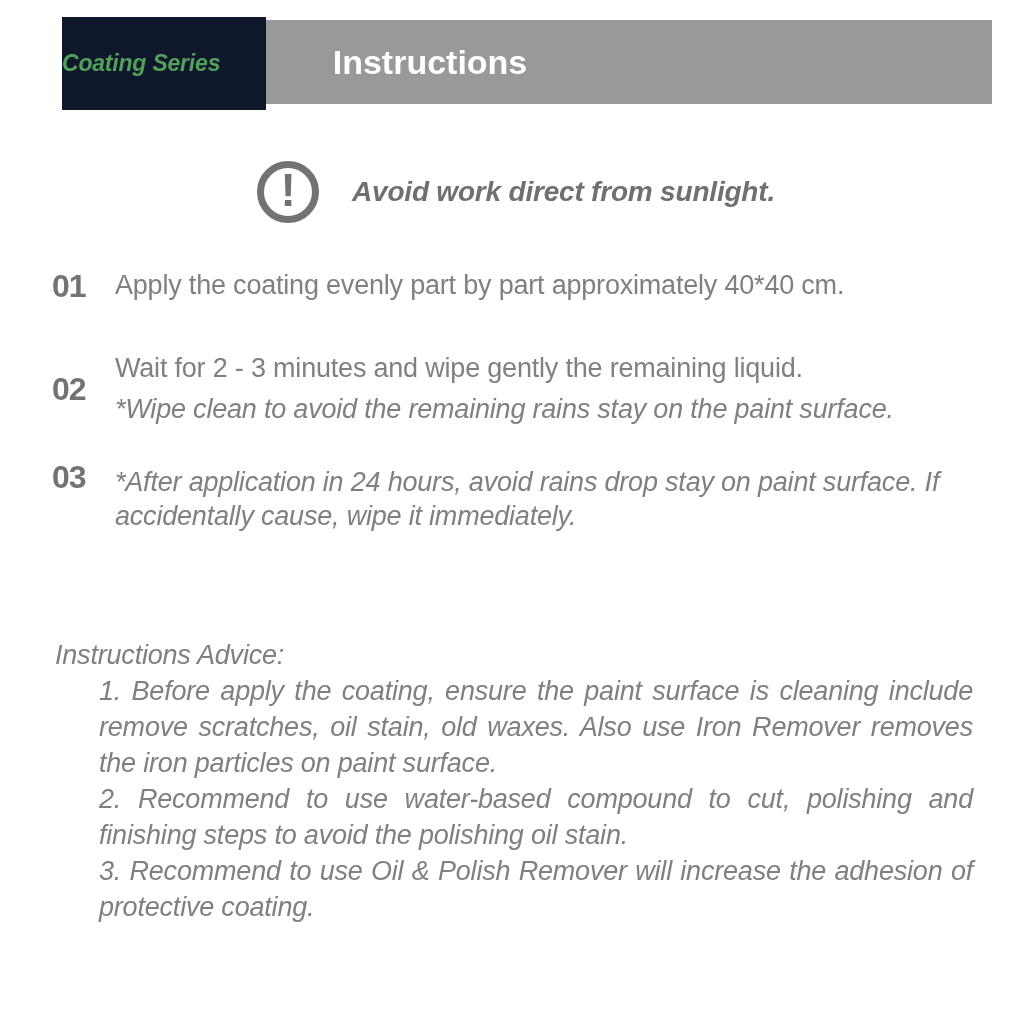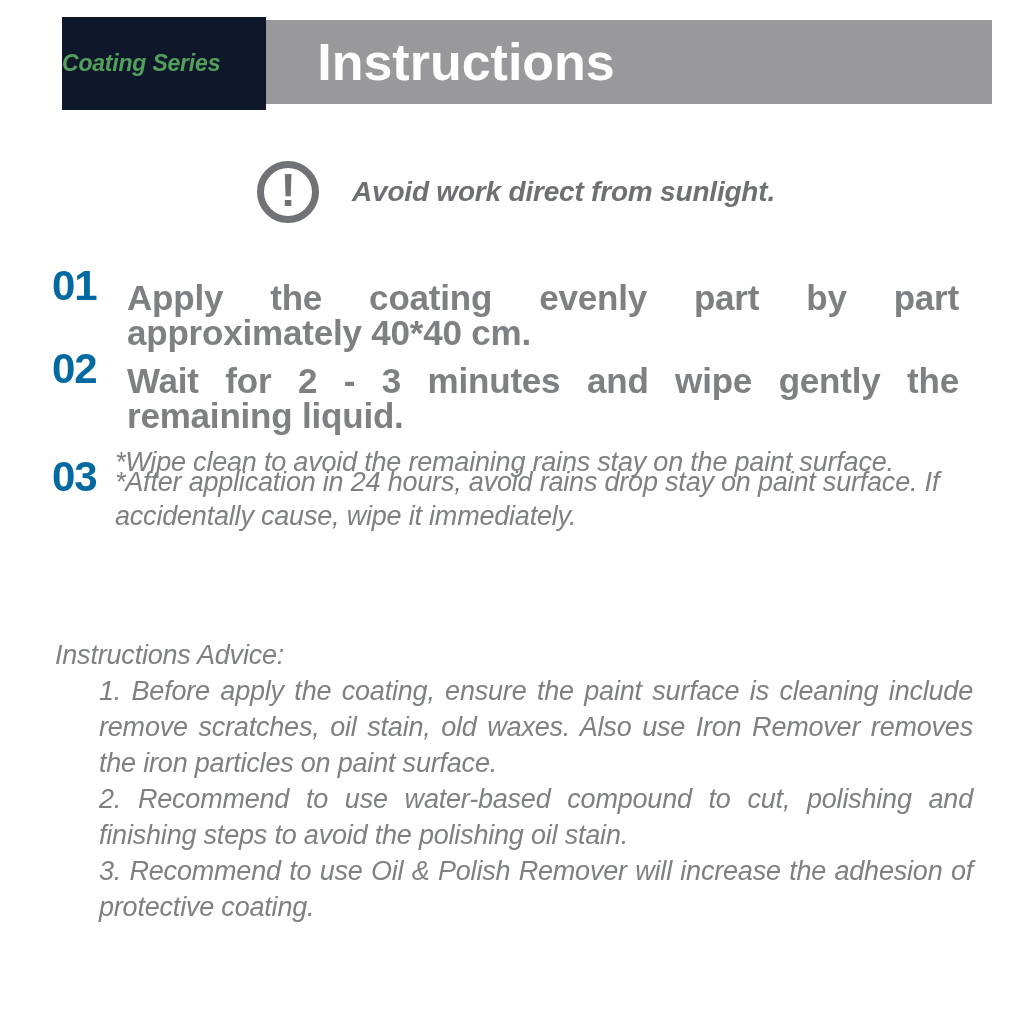--- a/index.html
+++ b/index.html
@@ -9,38 +9,38 @@
   }
   
   .brand{
     position:absolute;left:32px;top:17px;width:204px;height:93px;background:#0f172a;
     display:flex;align-items:center;justify-content:flex-start;margin-left:30px;
   }
   .brand-label{color:#52a05c;font-size:23px;font-weight:bold;font-style:italic;}
   .header-bar{position:absolute;left:236px;top:20px;width:756px;height:84px;background:#99989a;}
   .page-title{
     position:absolute;left:0;top:20px;width:860px;height:84px;line-height:84px;
-    text-align:center;color:#ffffff;font-size:52px;font-weight:bold;letter-spacing:0;padding-left:36px;
+    text-align:center;color:#ffffff;font-size:34px;font-weight:bold;letter-spacing:0;
   }
   
   .warning{position:absolute;left:257px;top:161px;display:flex;align-items:center;}
   .warning-icon{
     width:62px;height:62px;box-sizing:border-box;border:7px solid #717275;border-radius:50%;
     display:flex;align-items:center;justify-content:center;flex-shrink:0;
     color:#717275;font-size:46px;font-weight:bold;padding-bottom:4px;
   }
   .warning-text{margin-left:33px;font-size:28px;font-weight:bold;font-style:italic;color:#6f7073;}
   
   .step{position:absolute;left:52px;width:919px;display:flex;align-items:flex-start;}
   .step-num{
-    width:63px;flex-shrink:0;color:#0369a1;font-size:42px;line-height:36px;
+    width:63px;flex-shrink:0;color:#737373;font-size:32px;line-height:36px;
     font-weight:bold;letter-spacing:-1px;
   }
   .step-body{flex:1;min-width:0;}
-  .step-text{margin:12px;font-size:35px;line-height:35px;text-align:justify;font-weight:bold;}
+  .step-text{margin:0;font-size:27px;line-height:35px;text-align:justify;}
   .step-note{margin:6px 0 0;font-size:27px;line-height:34px;font-style:italic;}
   
   .advice{position:absolute;left:55px;top:637px;width:918px;font-size:27px;line-height:36px;font-style:italic;}
   .advice p{margin:0;}
   .advice .advice-item{text-align:justify;margin-left:44px;}
 </style>
 </head>
 <body>
 
 <div class="page">
@@ -56,21 +56,21 @@
     <span class="warning-text">Avoid work direct from sunlight.</span>
   </div>
 
   <div class="step" style="top:268px;">
     <span class="step-num">01</span>
     <div class="step-body">
       <p class="step-text">Apply the coating evenly part by part approximately 40*40 cm.</p>
     </div>
   </div>
 
-  <div class="step" style="top:351px;">
+  <div class="step" style="top:351px;align-items:center;">
     <span class="step-num">02</span>
     <div class="step-body">
       <p class="step-text">Wait for 2 - 3 minutes and wipe gently the remaining liquid.</p>
       <p class="step-note">*Wipe clean to avoid the remaining rains stay on the paint surface.</p>
     </div>
   </div>
 
   <div class="step" style="top:459px;">
     <span class="step-num">03</span>
     <div class="step-body">

